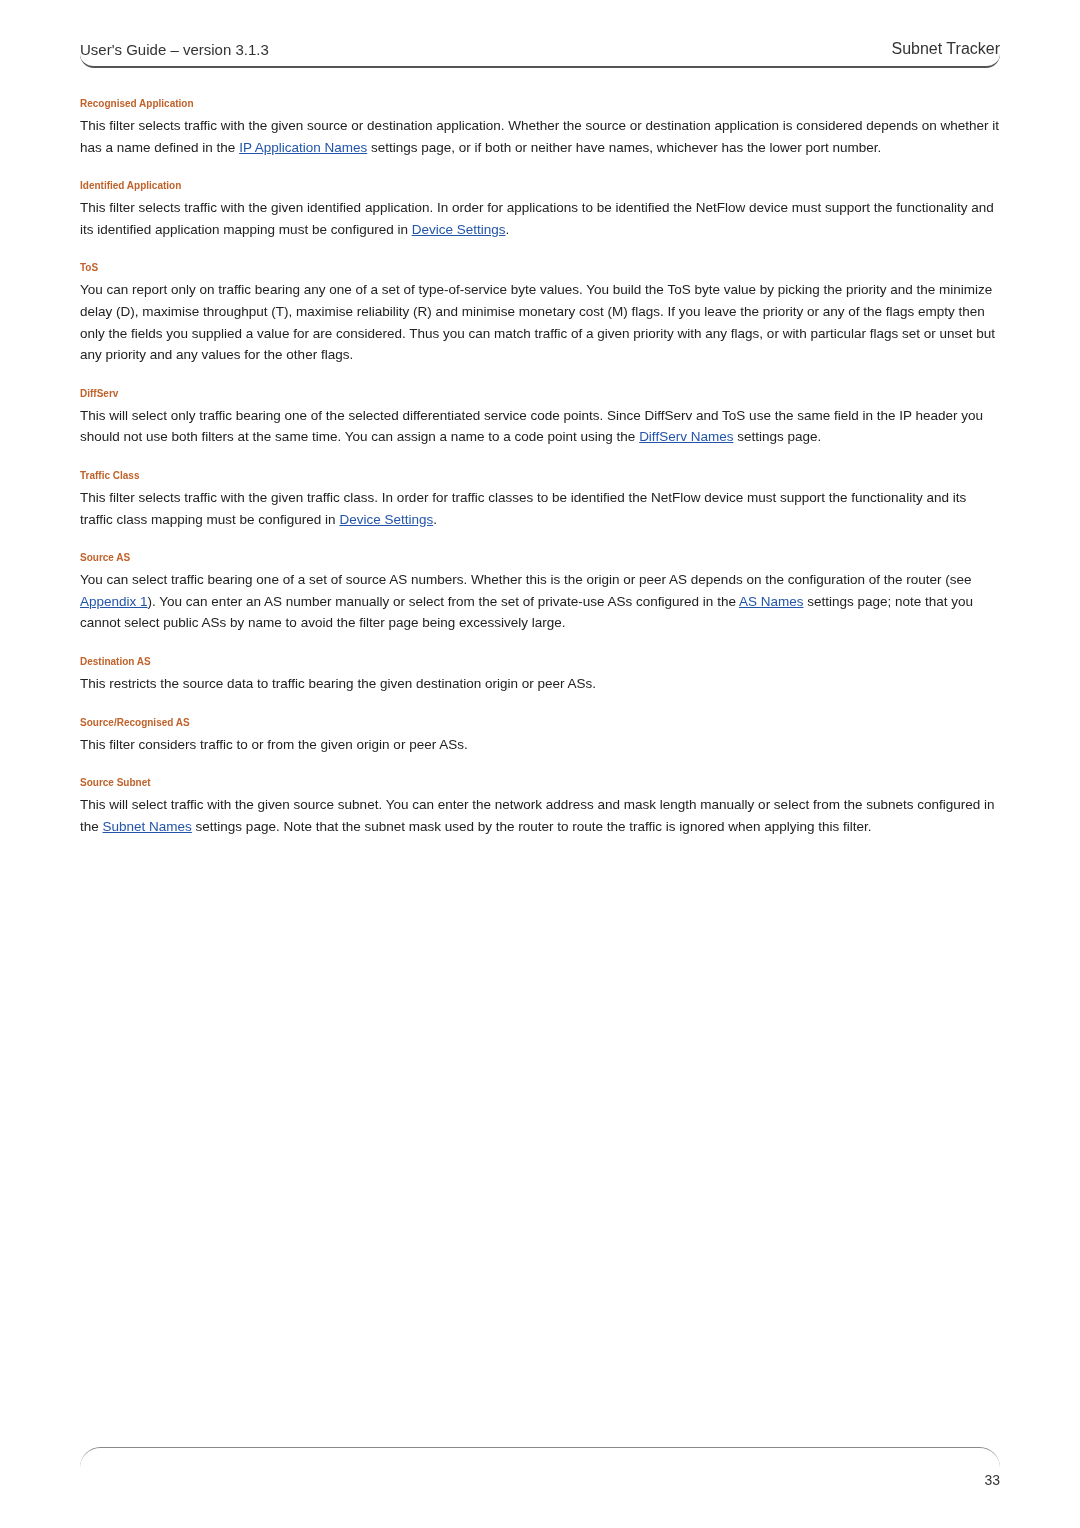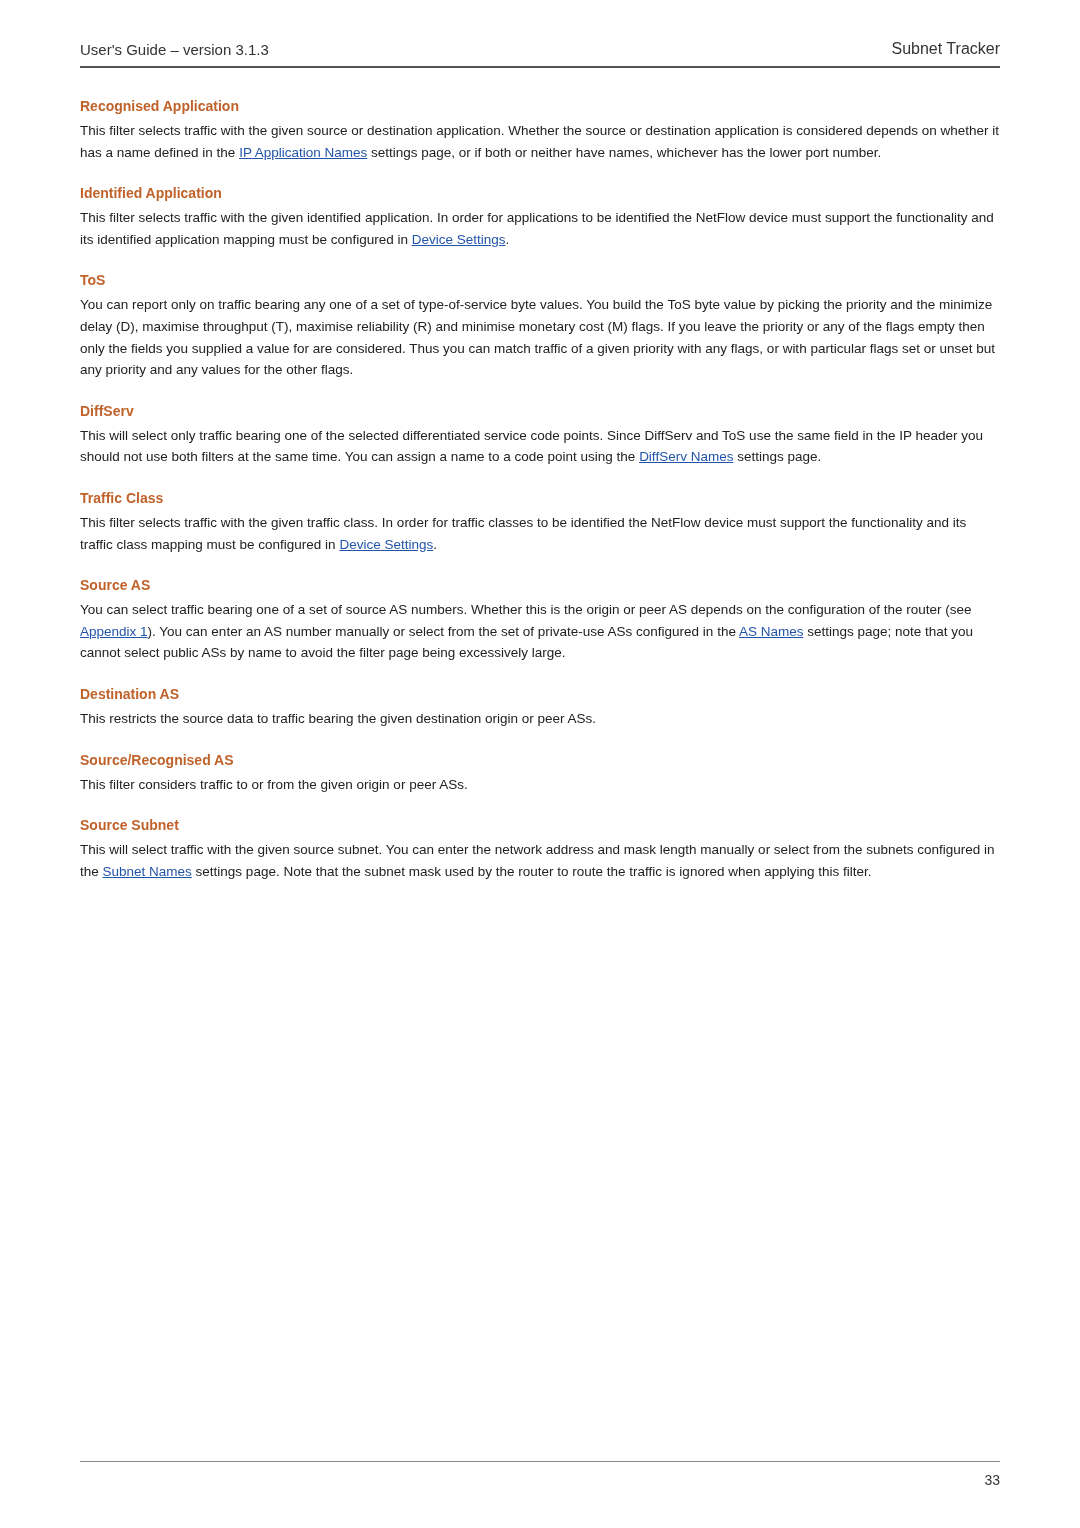--- a/index.html
+++ b/index.html
@@ -1,18 +1,19 @@
 <!DOCTYPE html>
 <html><head>
   <meta charset="utf-8">
   <style>
     * {
       margin: 0;
       padding: 0;
       box-sizing: border-box;
+      border-radius: 31px;
     }
 
     body {
       background: #ffffff;
       font-family: Arial, sans-serif;
       font-size: 14px;
       color: #222222;
       width: 1080px;
       min-height: 1528px;
     }
@@ -43,21 +44,21 @@
       color: #333333;
       font-weight: normal;
     }
 
     .section {
       margin-bottom: 22px;
     }
 
     .section-title {
       color: #c0622a;
-      font-size: 14px;
+      font-size: 10px;
       font-weight: bold;
       margin-bottom: 6px;
     }
 
     .section-body {
       font-size: 13.5px;
       line-height: 1.6;
       color: #222222;
     }
 
@@ -66,21 +67,21 @@
       text-decoration: underline;
       text-align: right;
     }
 
     .footer-bar {
       position: absolute;
       bottom: 40px;
       left: 80px;
       right: 80px;
       border-top: 1.5px solid #888888;
-      padding-top: 10px;
+      padding-top: 24px;
       display: flex;
       justify-content: flex-end;
     }
 
     .page-number {
       font-size: 14px;
       color: #333333;
     }
   </style>
 </head>

